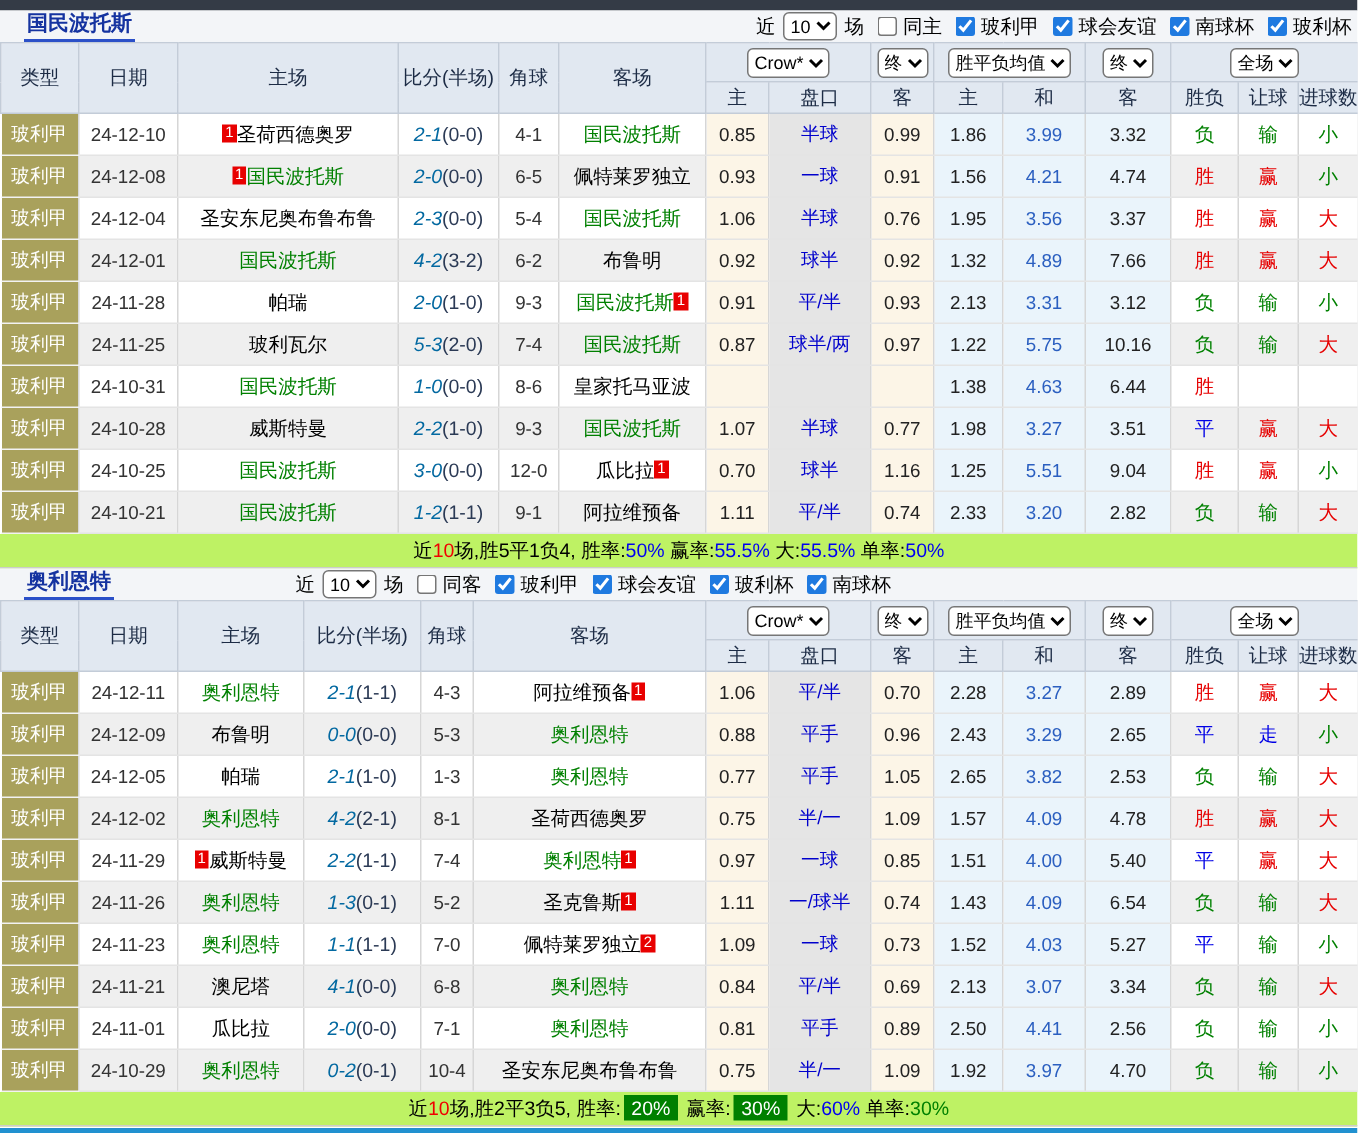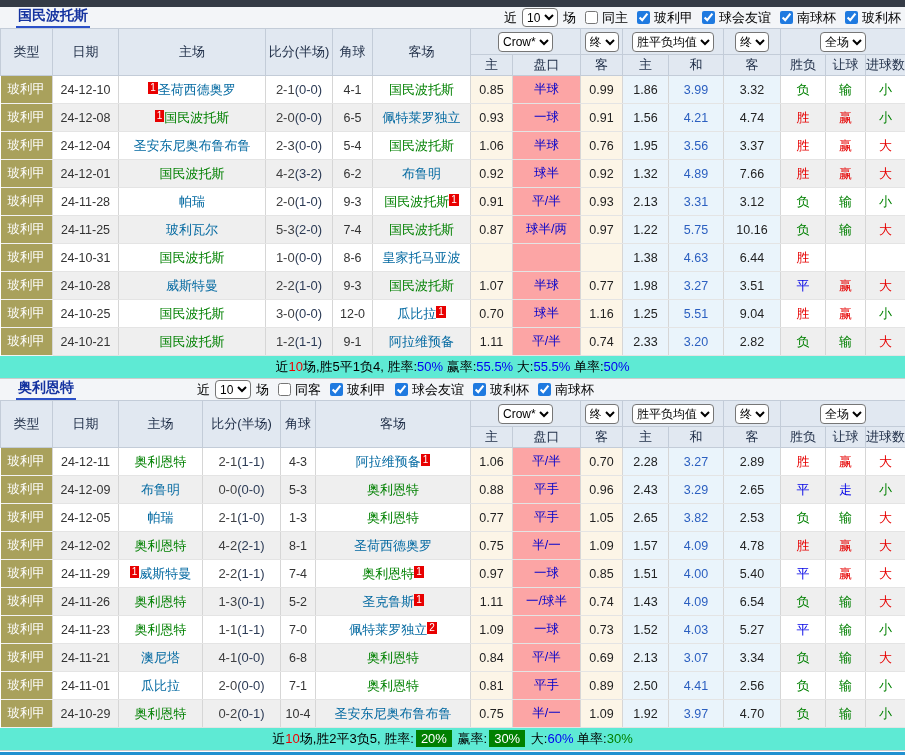--- a/index.html
+++ b/index.html
@@ -17,30 +17,30 @@
   thead th{background:#e1e8f1;color:#1c2b45;font-weight:normal;border:1px solid #c3ccd8;padding:0;}
   tr.ctrl th{height:25px;}
   tr.sub th{height:20px;font-size:13px;}
   thead select{font-size:12px;height:20px;border:1px solid #767676;border-radius:4px;background:#fff;max-width:96%;}
   tbody td{height:27px;padding:0;text-align:center;border-right:1px solid #d6d6d6;border-bottom:1px solid #e4e4e4;overflow:hidden;white-space:nowrap;}
   tbody tr{background:#fff;}
   tbody tr.alt{background:#efefef;}
   td.type{background:#a9a15c;color:#fff;border-bottom:1px solid #f2f2f2;font-size:12.5px;}
   td.date,td.corner{color:#333;font-size:12.5px;}
   td.odds{background:#fcf5e7;color:#222;font-size:12.5px;}
-  td.line{background:#fca5a5;color:#0000cc;font-size:12.5px;}
+  td.line{background:#e5e5e5;color:#0000cc;font-size:12.5px;}
   td.avg{background:#eaf4fb;color:#222;font-size:12.5px;}
   td.avg.draw{color:#2b5fc0;margin-left:48px;}
   td.res{font-size:13px;}
   .self{color:#008000;}
-  .other{color:#0369a1;text-align:right;}
-  .ft{color:#404040;}
+  .other{color:#000000;text-align:right;}
+  .ft{color:#0369a1;font-style:italic;}
   .ht{color:#2b3a55;}
   .badge{background:#e80000;color:#fff;font-size:10px;line-height:12px;padding:0 2px;display:inline-block;position:relative;top:-3px;}
-  .summary{height:22px;line-height:22px;text-align:center;font-size:13px;background:#5eead4;border-bottom:1px solid #ccc;}
+  .summary{height:22px;line-height:22px;text-align:center;font-size:13px;background:#bef264;border-bottom:1px solid #ccc;}
   .s-k{color:#000;} .s-r{color:#f00000;} .s-b{color:#0000f0;} .s-g{color:#008000;}
   .s-gb{background:#008000;color:#fff;padding:1px 5px;margin:0 2px;}
 </style>
 </head>
 <body>
 
 <div class="topbar"></div>
 
 <div class="titlebar">
   <span class="team-name">国民波托斯</span>

